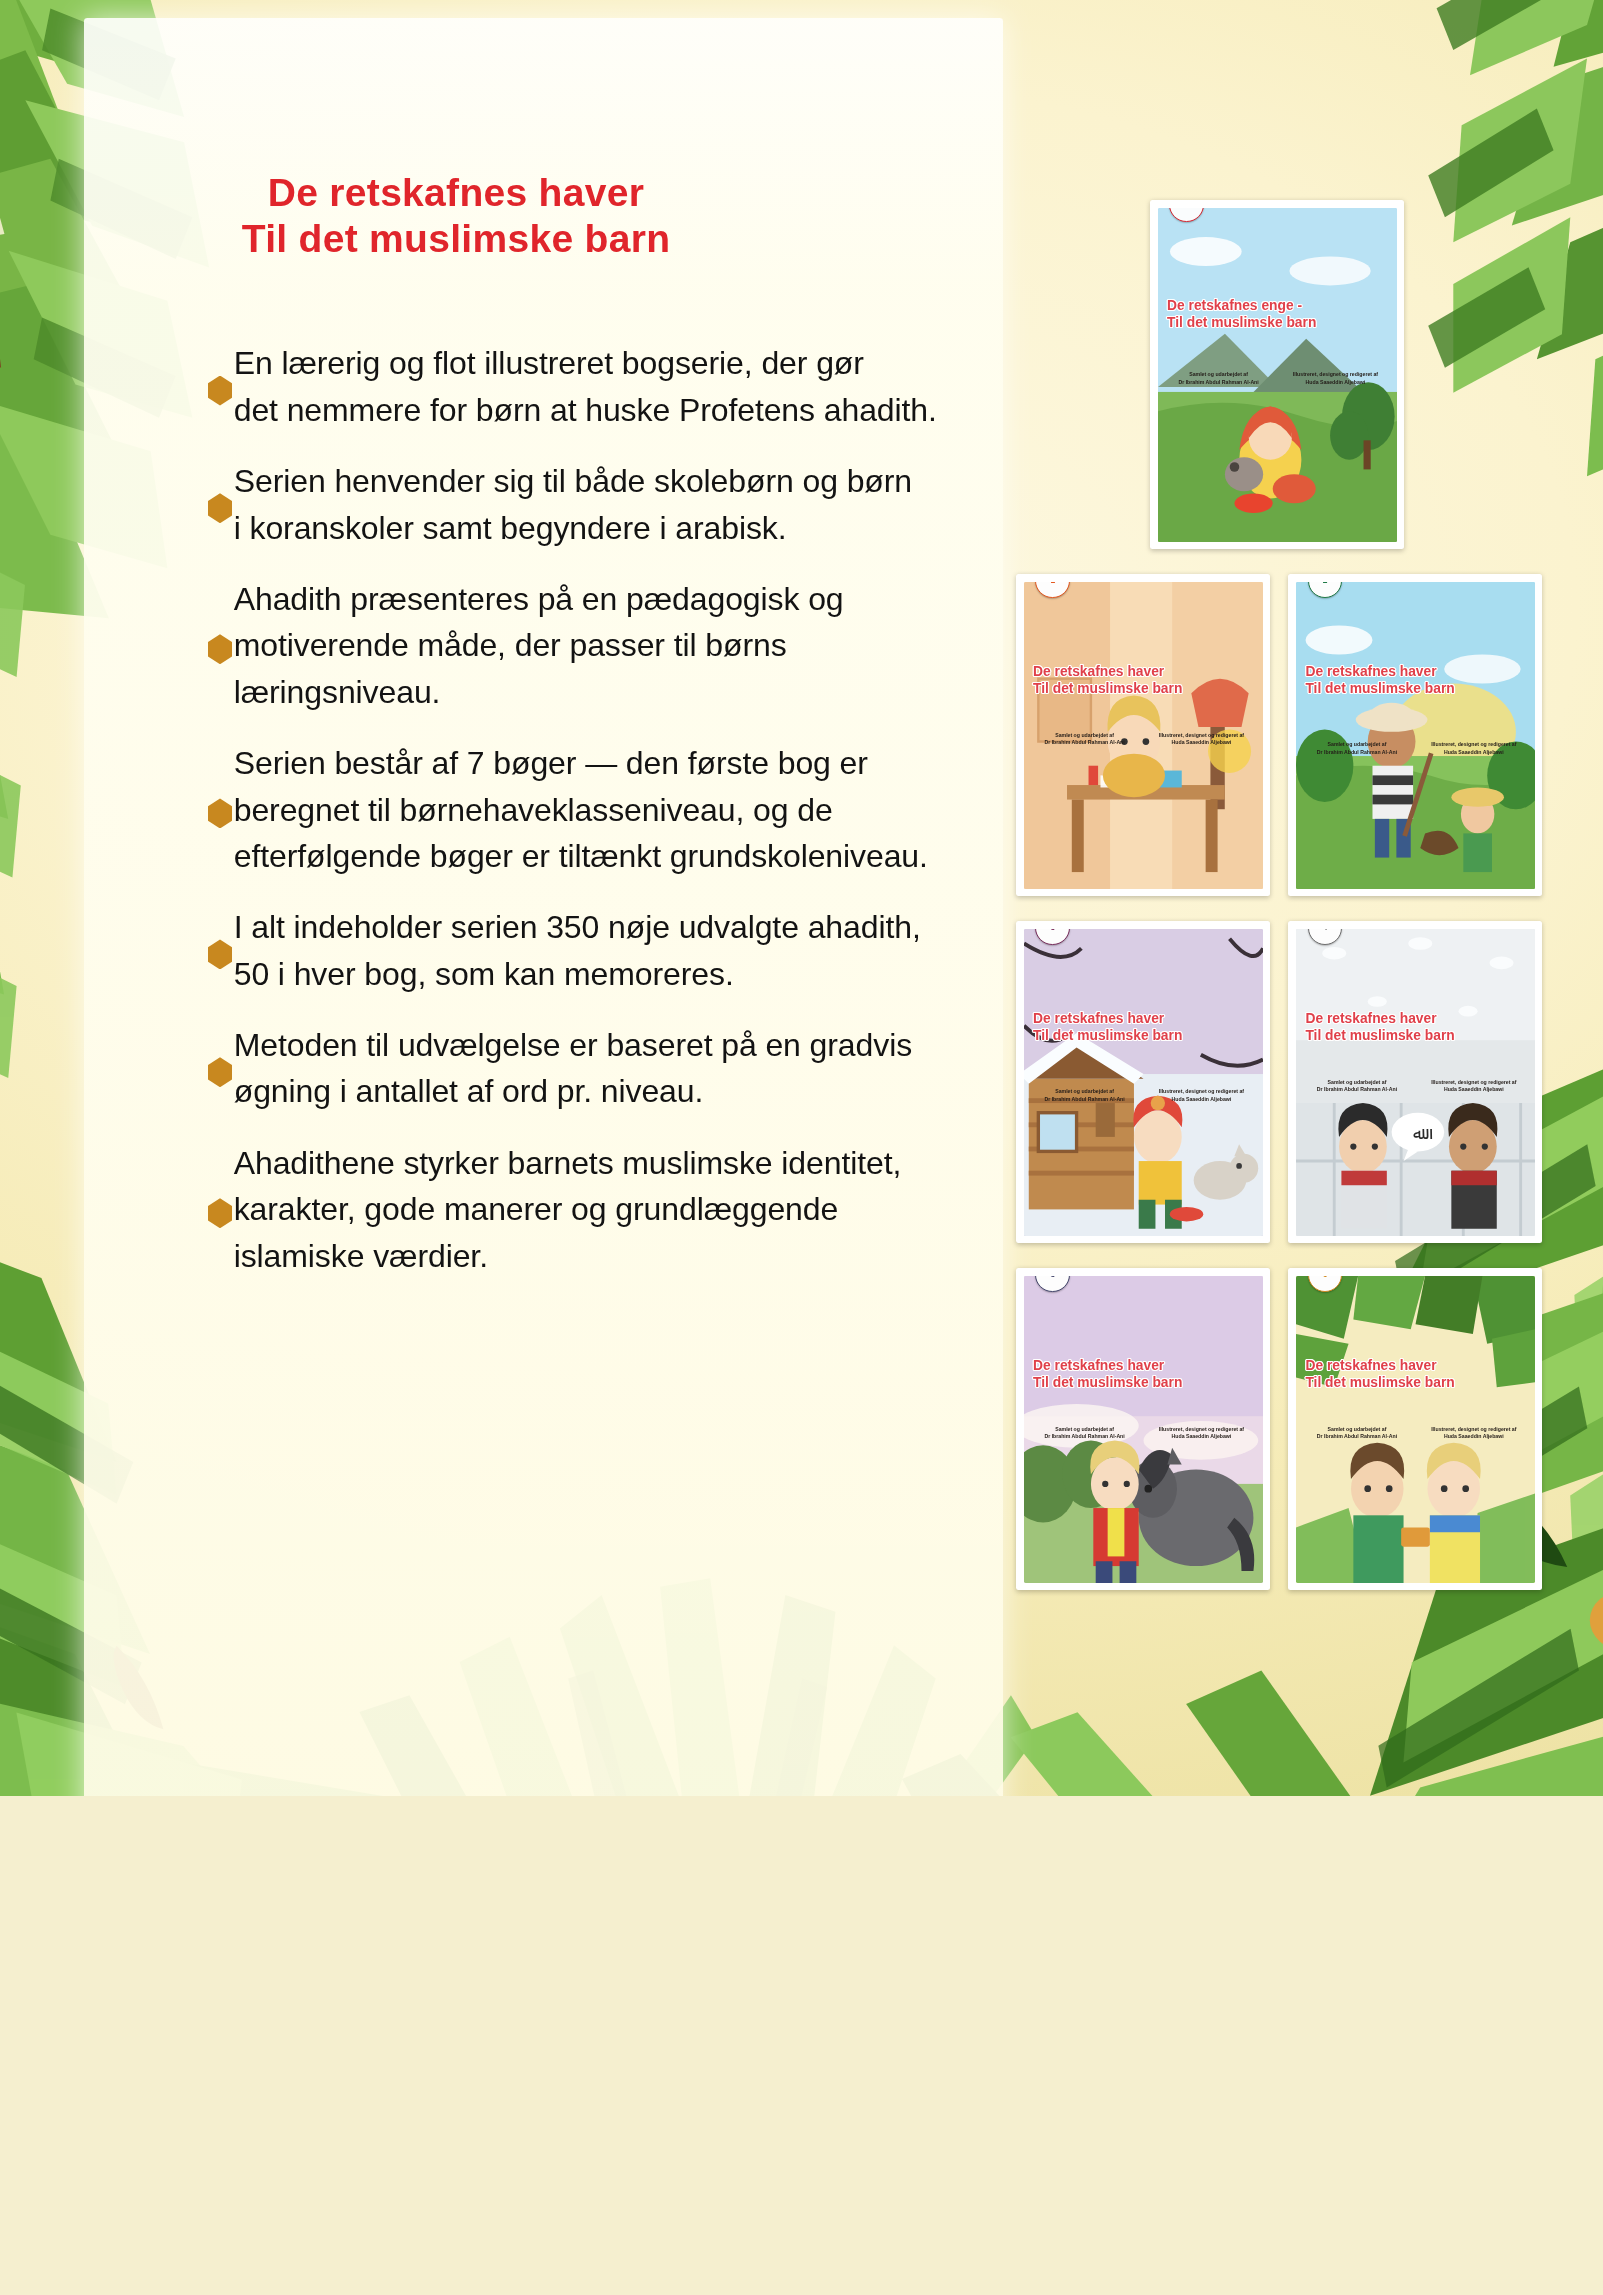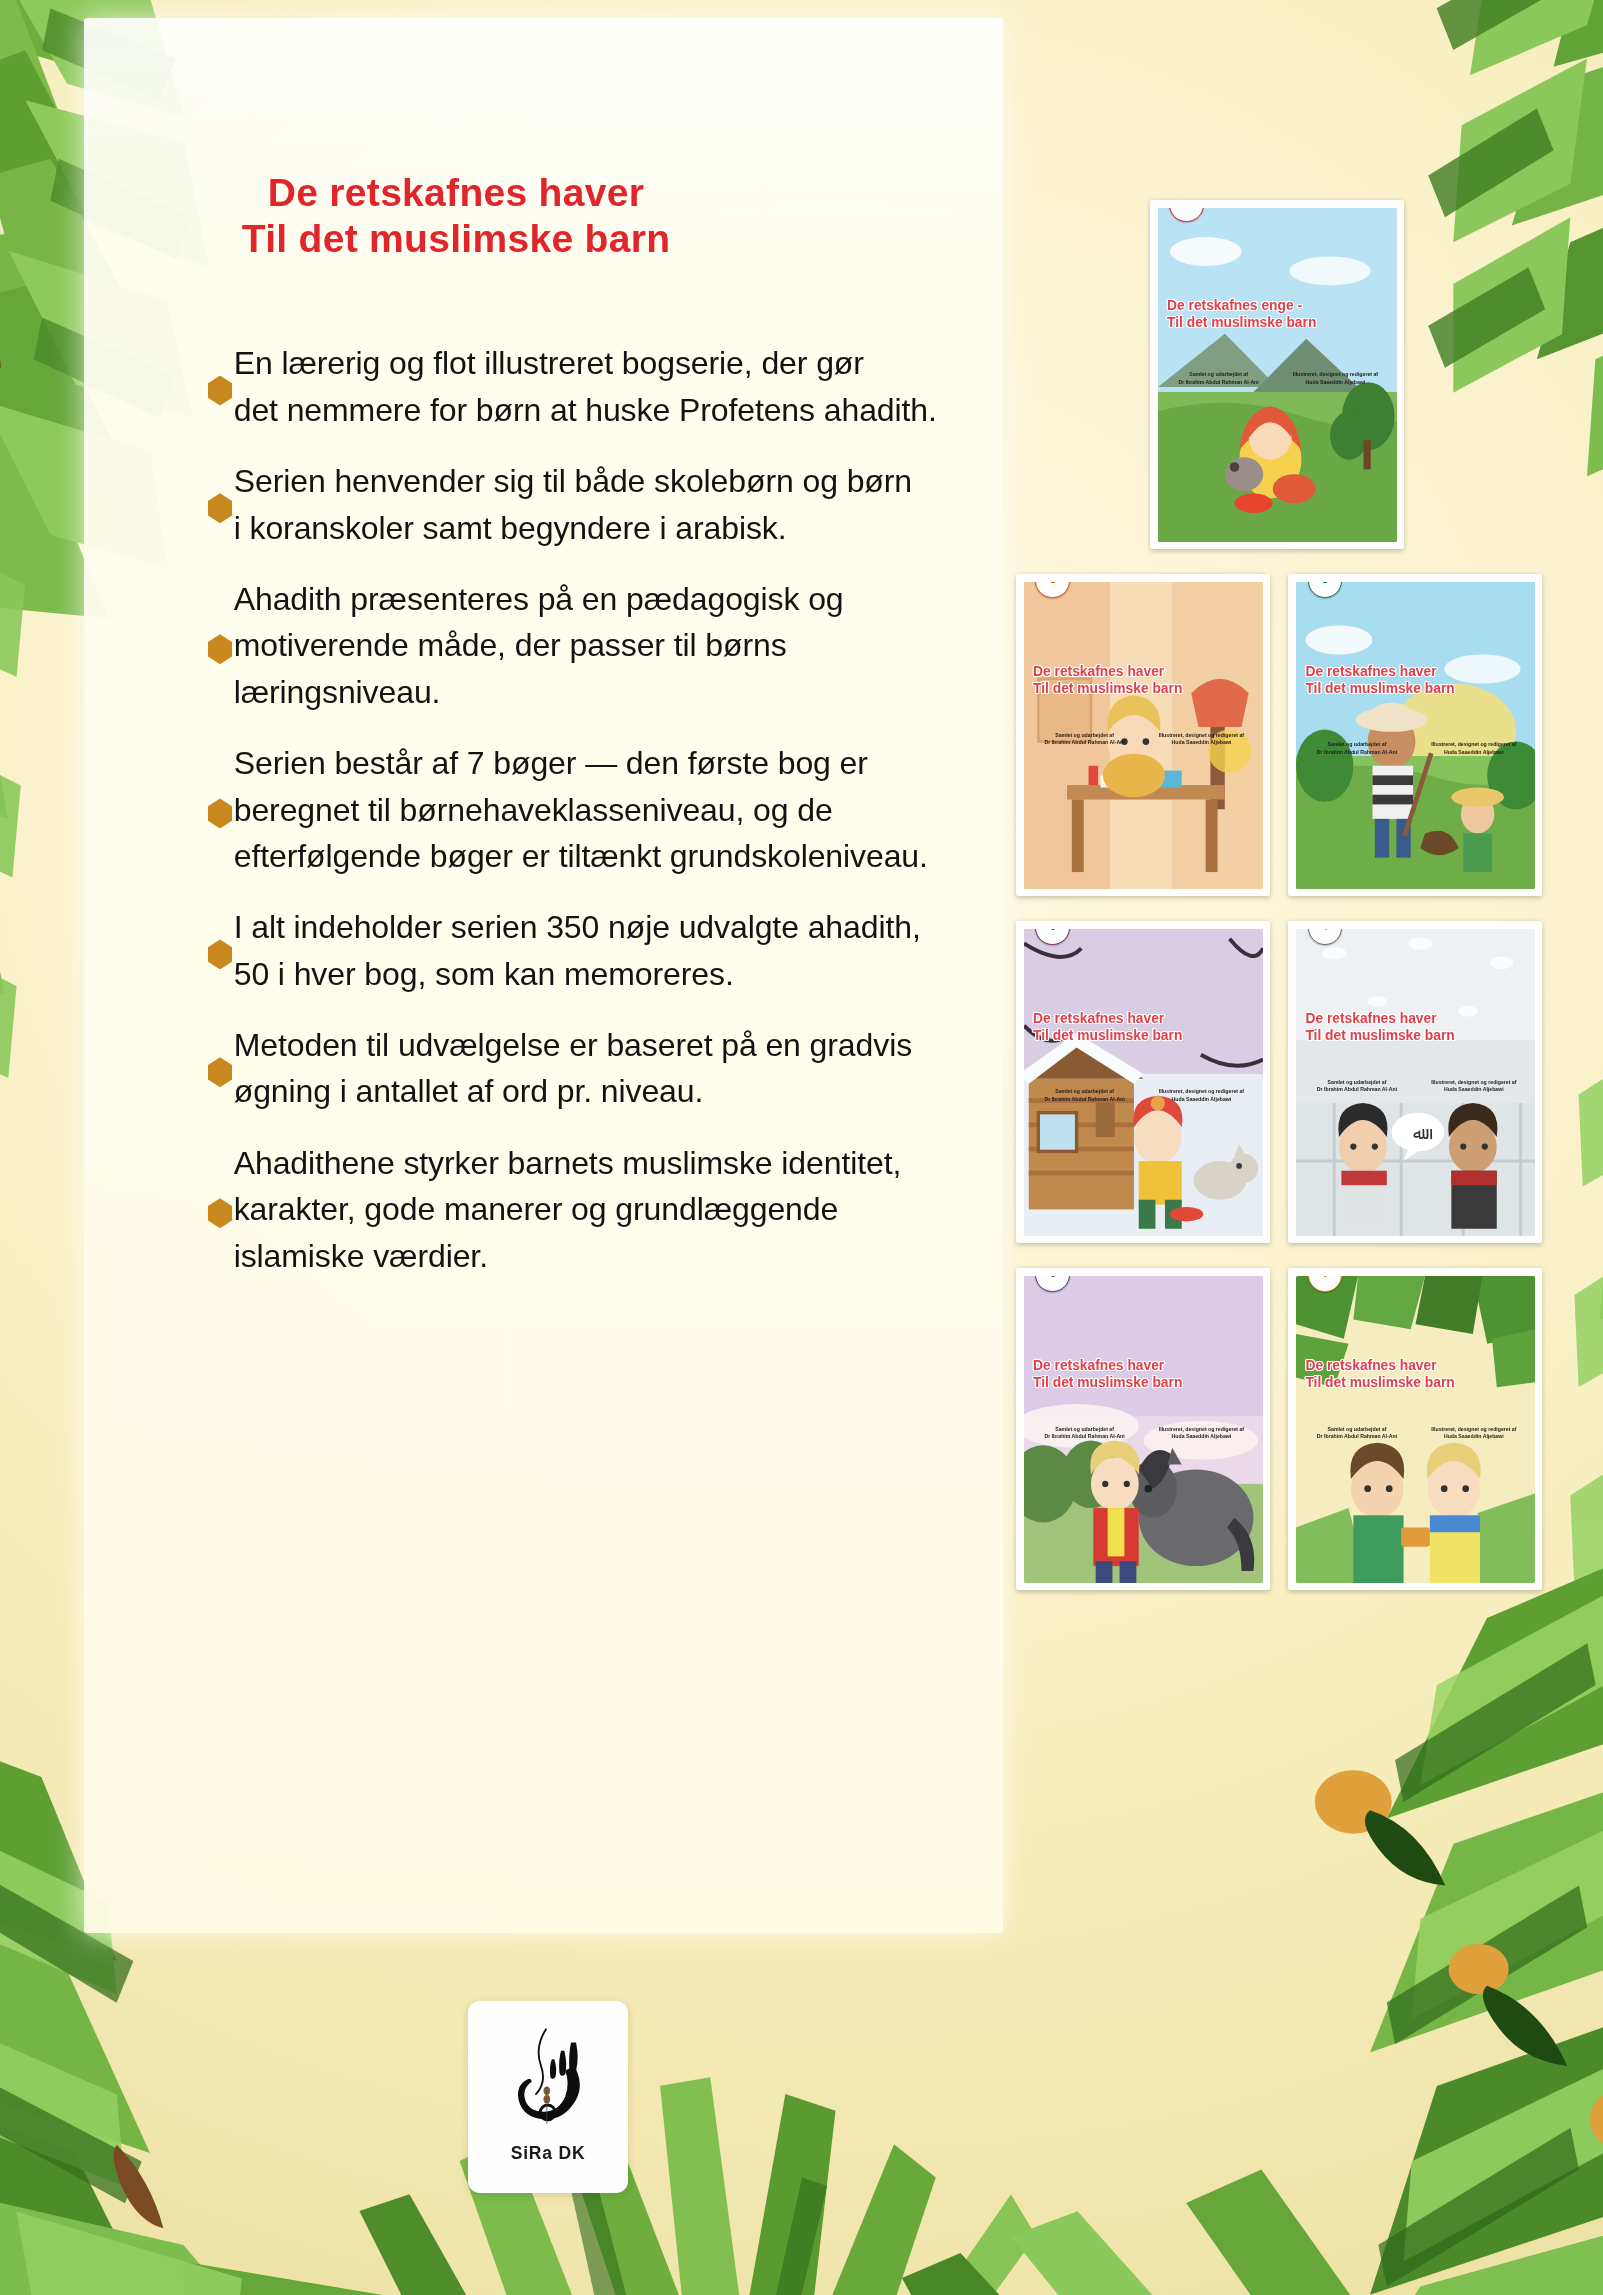--- a/index.html
+++ b/index.html
@@ -9,21 +9,21 @@
     background: #f5efcf;
     overflow: hidden;
     position: relative;
   }
 
   
   .poster {
     position: absolute;
     inset: 0;
     width: 1604px;
-    height: 2295px;
+    height: 1796px;
     overflow: hidden;
     background:
       radial-gradient(ellipse 110% 70% at 52% 34%, #fdf8e0 0%, #fbf3cf 42%, #f6ecb9 70%, #eee3a6 100%);
   }
 
   
   .foliage { position: absolute; pointer-events: none; }
   .fr-tl { top: -50px;   left: -100px; width: 635px;  height: 685px; }
   .fr-tr { top: -92px;  right: -100px; width: 585px; height: 585px; }
   .fr-bl { bottom: -67px; left: -134px; width: 685px; height: 752px; }

